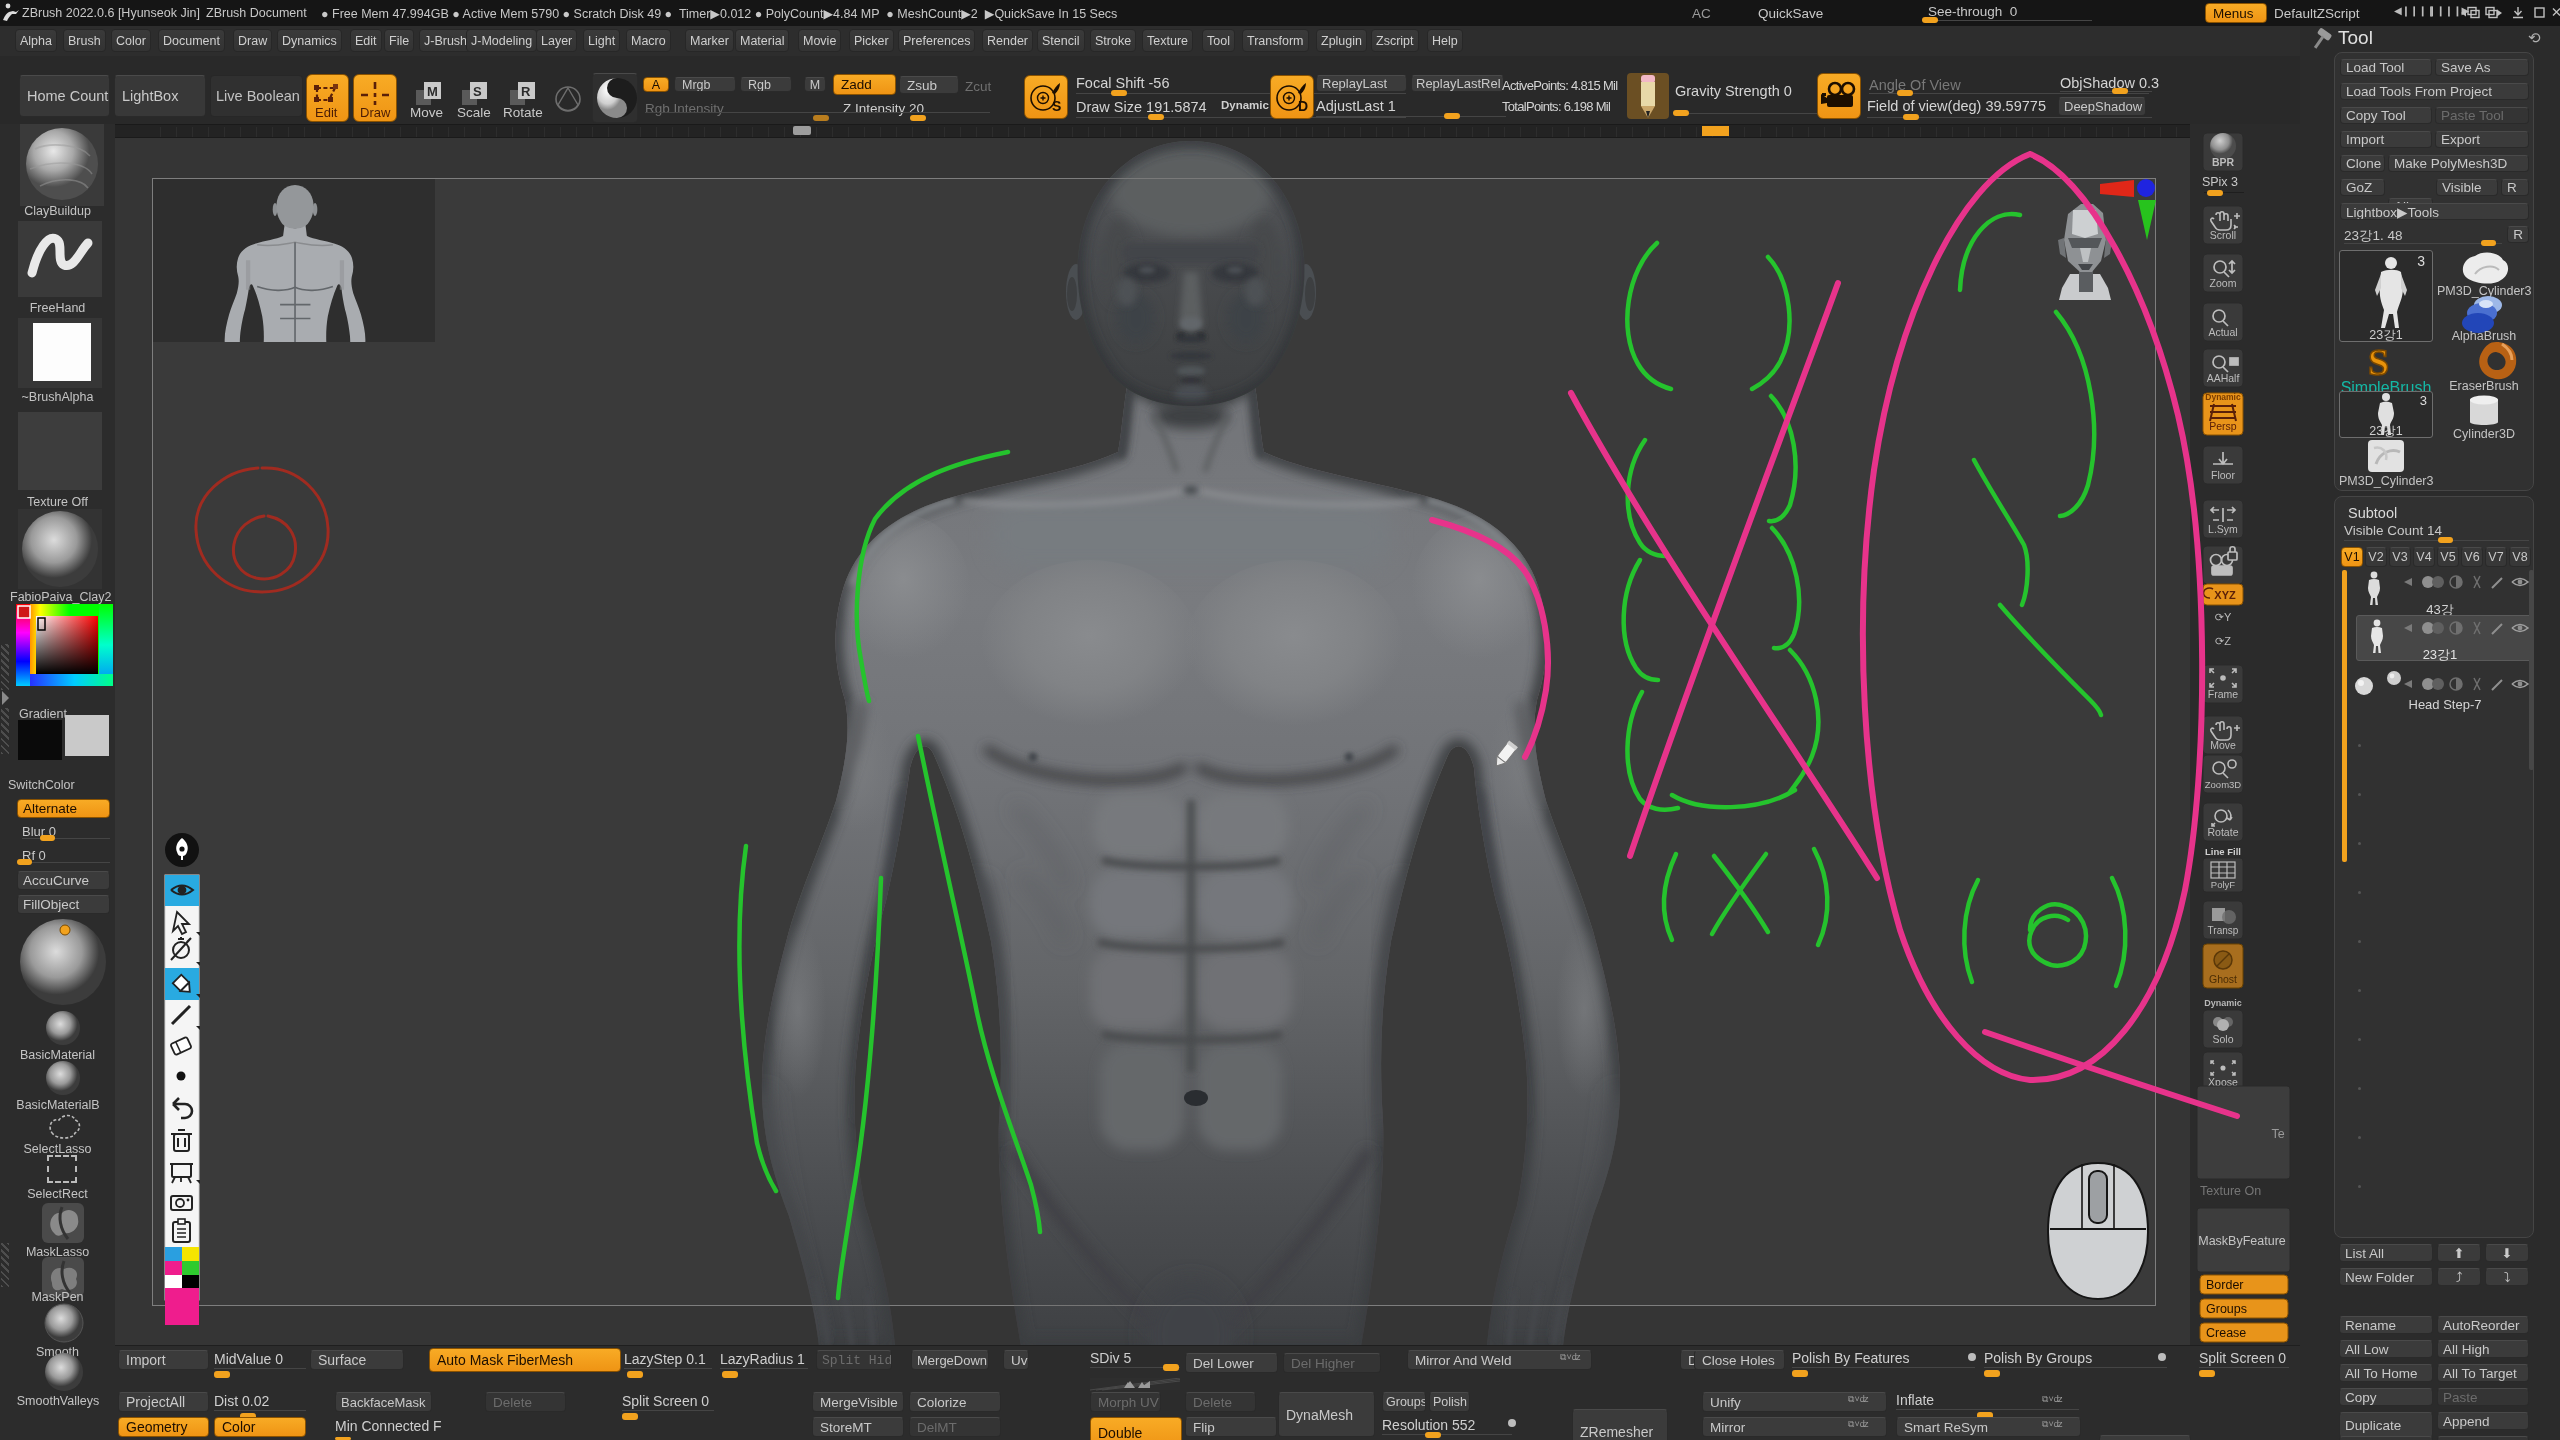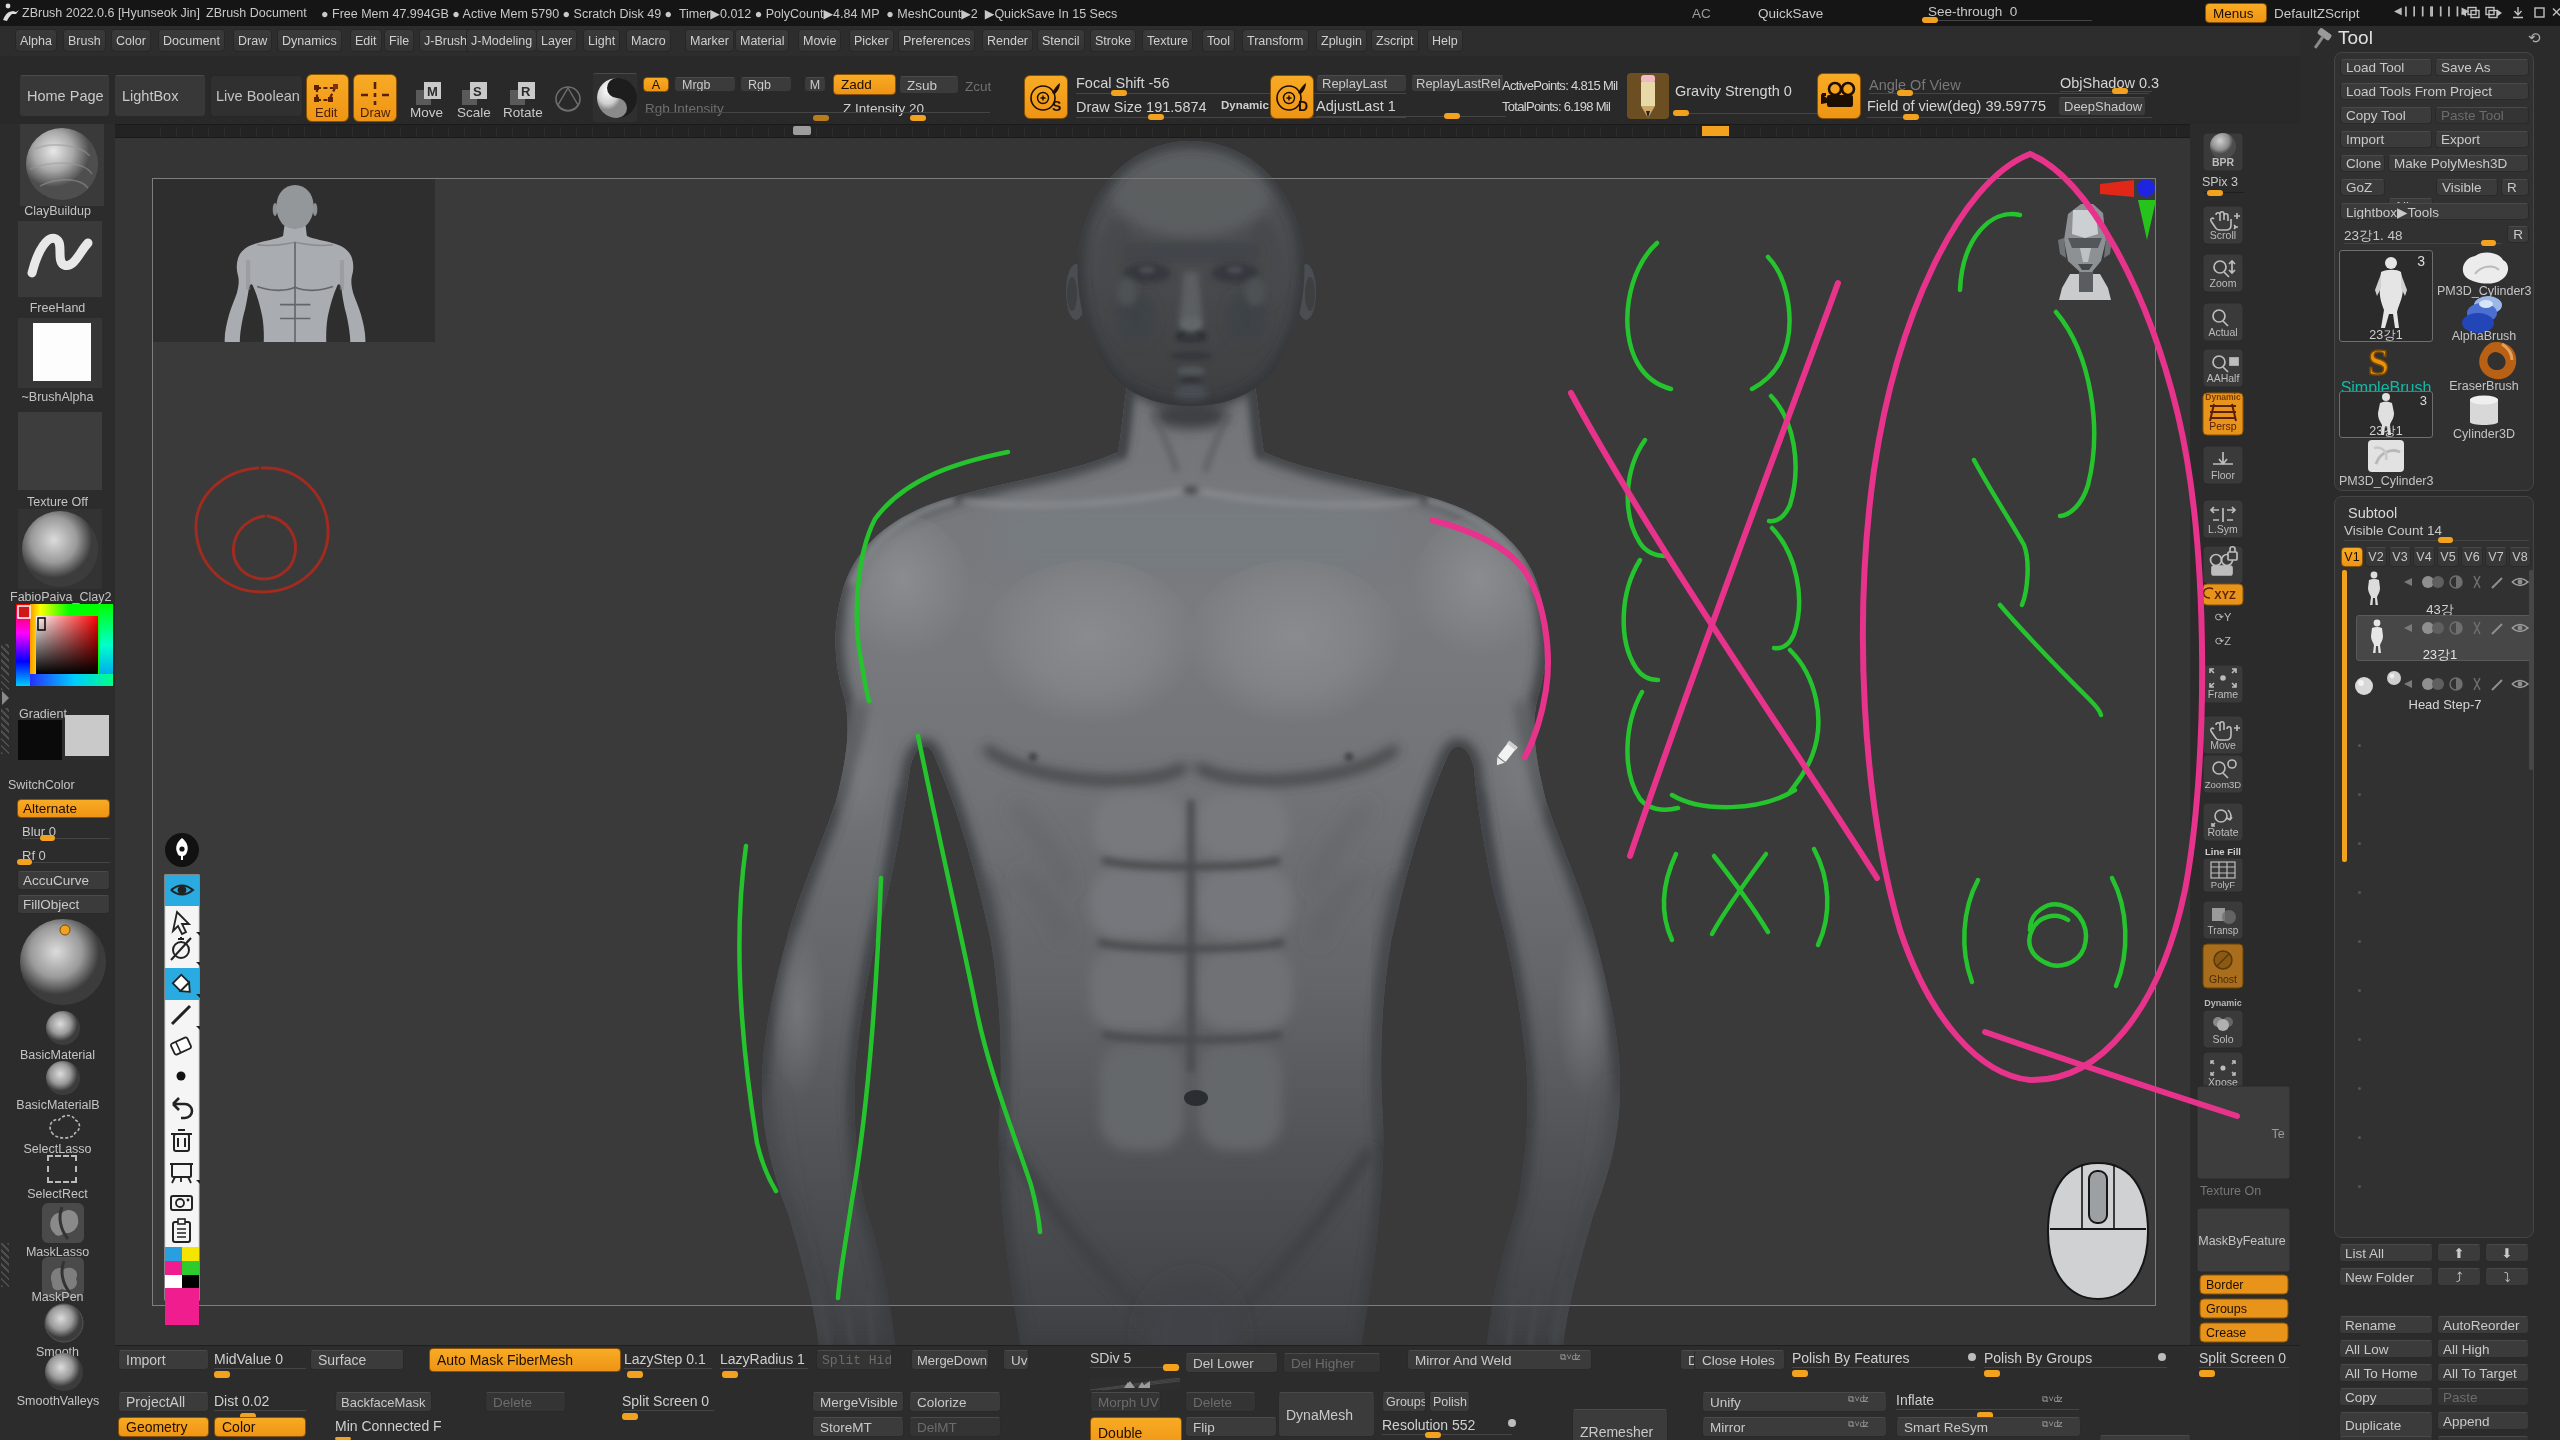--- a/index.html
+++ b/index.html
@@ -69,21 +69,21 @@
 <div class="menu-i" style="left:982px">Render</div>
 <div class="menu-i" style="left:1037px">Stencil</div>
 <div class="menu-i" style="left:1090px">Stroke</div>
 <div class="menu-i" style="left:1142px">Texture</div>
 <div class="menu-i" style="left:1202px">Tool</div>
 <div class="menu-i" style="left:1242px">Transform</div>
 <div class="menu-i" style="left:1316px">Zplugin</div>
 <div class="menu-i" style="left:1371px">Zscript</div>
 <div class="menu-i" style="left:1427px">Help</div>
 <div class="a" style="left:0;top:56px;width:2300px;height:68px;background:#292929"></div>
-<div class="btn" style="left:19px;top:75px;width:91px;height:42px;font-size:14.5px;padding:0 7px;background:#383838">Home Page</div>
+<div class="btn" style="left:19px;top:75px;width:91px;height:42px;font-size:14.5px;padding:0 7px;background:#383838">Home Count</div>
 <div class="btn" style="left:114px;top:75px;width:92px;height:42px;font-size:14.5px;padding:0 7px;background:#383838">LightBox</div>
 <div class="btn" style="left:210px;top:75px;width:93px;height:42px;font-size:14.5px;padding:0 5px;background:#303030;border-color:#272727;color:#c2c2c2">Live Boolean</div>
 <div class="ob" style="left:306px;top:74px;width:43px;height:48px;border-radius:6px"></div>
 <svg class="a" style="left:306px;top:74px" width="43" height="48" viewBox="0 0 43 48">
 <g stroke="#5b2008" stroke-width="2.2" fill="none">
 <path d="M11 14 h18 M11 14 v12 M11 26 h14 M29 14 l-6 12" stroke-dasharray="4 2.4"></path>
 </g>
 <rect x="27" y="10" width="5" height="5" fill="#7a3410"></rect>
 <rect x="8" y="11" width="5" height="5" fill="#5b2008"></rect>
     <rect x="8" y="23" width="5" height="5" fill="#5b2008"></rect>

